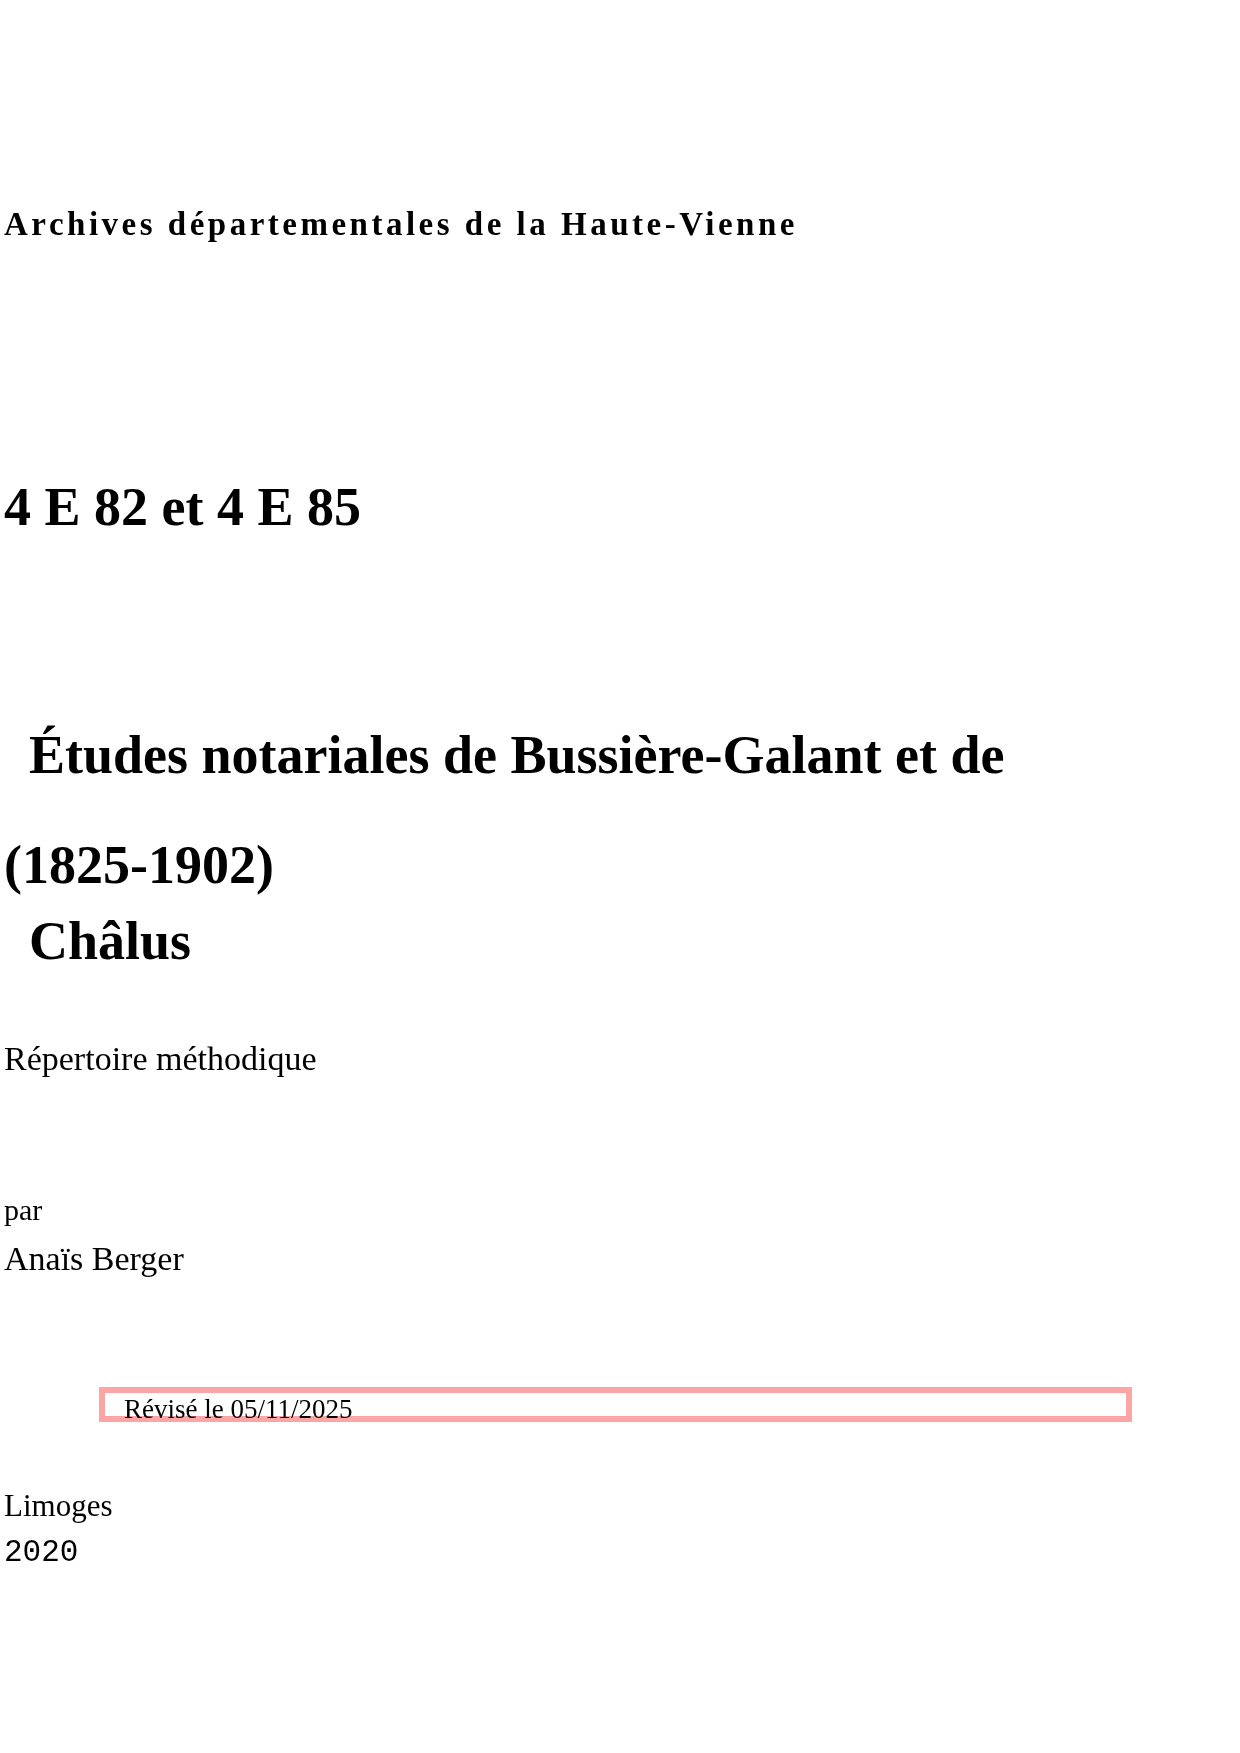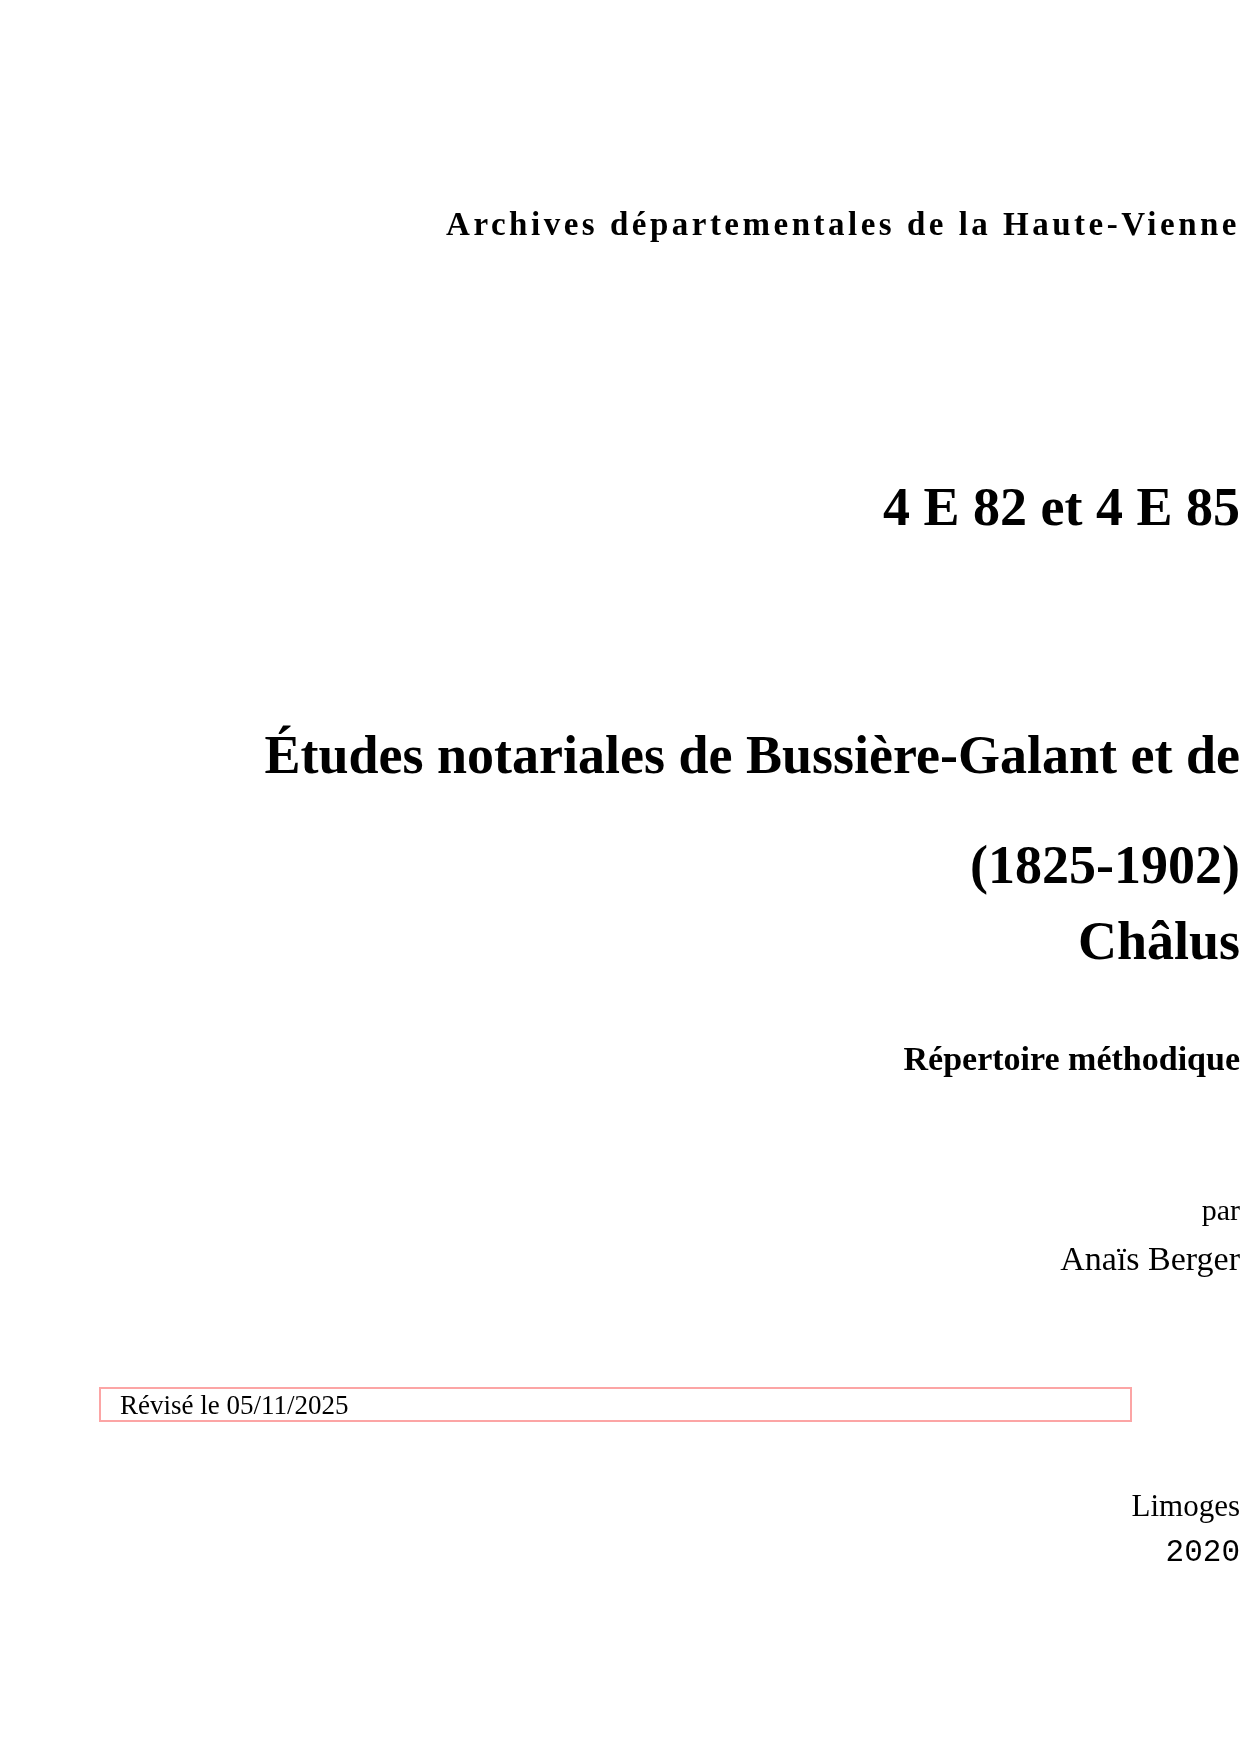--- a/index.html
+++ b/index.html
@@ -13,21 +13,21 @@
     height: 1753px;
     background: #ffffff;
     color: #000000;
     font-family: "Liberation Serif", "DejaVu Serif", serif;
     overflow: hidden;
   }
   .center {
     position: absolute;
     left: 4px;
     right: 0;
-    text-align: right;
+    text-align: left;
     white-space: pre-wrap;
   }
   .institution {
     top: 206px;
     font-size: 33px;
     font-weight: 700;
     letter-spacing: 3.5px;
   }
   .reference {
     top: 476px;
@@ -42,38 +42,38 @@
     padding-left: 25px;
   }
   .date-range {
     top: 834px;
     font-size: 54px;
     font-weight: 700;
   }
   .subtitle {
     top: 1040px;
     font-size: 34px;
-    font-weight: 700;
+    font-weight: 400;
   }
   .byline {
     top: 1193px;
     font-size: 30px;
   }
   .author {
     top: 1240px;
     font-size: 34px;
   }
   .revision-box {
     position: absolute;
     left: 99px;
     top: 1387px;
     width: 1033px;
     height: 35px;
     box-sizing: border-box;
-    border: 2px solid #fca5a5;
+    border: 6px solid #fca5a5;
     padding: 1px 6px 0 19px;
     font-size: 27px;
     line-height: 30px;
     text-align: left;
   }
   .place {
     top: 1488px;
     font-size: 31px;
   }
   .year {

